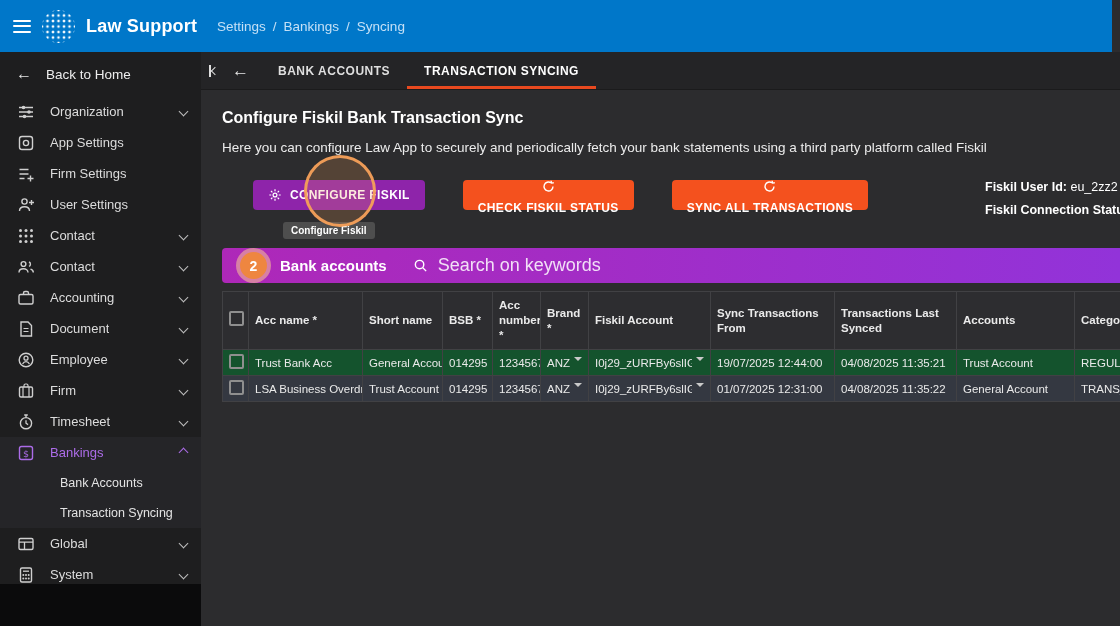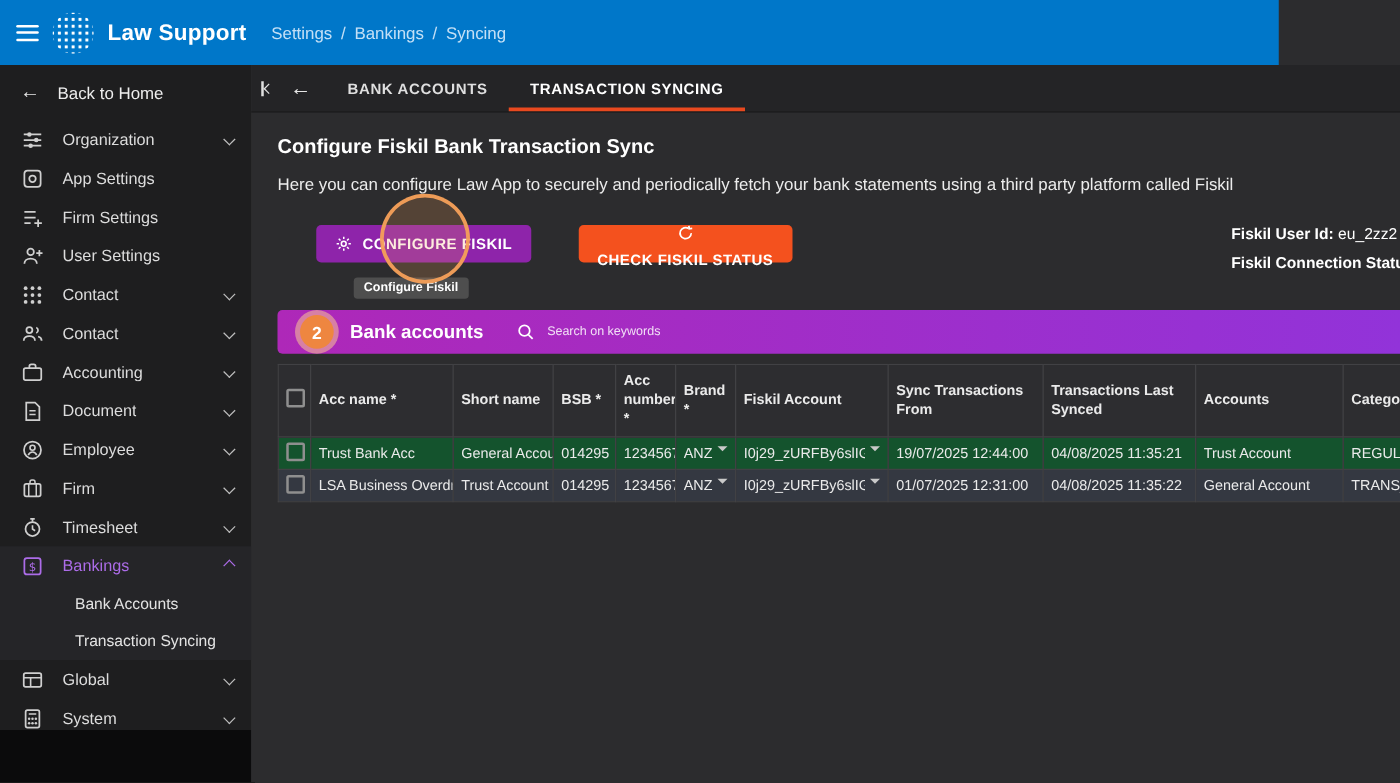--- a/index.html
+++ b/index.html
@@ -1,21 +1,21 @@
 <!DOCTYPE html>
 <html><head>
 <meta charset="utf-8">
 <style>
   html,body{margin:0;padding:0;background:#111;}
   *{box-sizing:border-box;}
   .screen{position:relative;width:1120px;height:626px;overflow:hidden;background:#2C2C2E;
           font-family:"Liberation Sans","DejaVu Sans",sans-serif;color:#E9E9E9;}
 
   
-  .topbar{position:absolute;top:0;left:0;width:1023px;height:52px;background:#0077C9;
+  .topbar{position:absolute;top:0;left:0;width:1112px;height:52px;background:#0077C9;
           display:flex;align-items:center;z-index:5;}
   .tb-left{width:201px;display:flex;align-items:center;padding-left:13px;gap:11px;flex-shrink:0;}
   .hamburger{width:18px;display:flex;flex-direction:column;gap:3.5px;cursor:pointer;}
   .hamburger i{display:block;height:2px;background:#fff;border-radius:1px;}
   .logo{width:33px;height:33px;border-radius:50%;
         background-image:radial-gradient(#fff 1.1px, rgba(255,255,255,0) 1.6px);
         background-size:5.5px 5.5px;background-position:center;}
   .app-name{font-size:18px;font-weight:bold;color:#fff;white-space:nowrap;letter-spacing:.2px;}
   .tb-crumbs{display:flex;align-items:center;gap:7px;margin-left:16px;font-size:13.5px;color:#C4E0F6;}
   .tb-crumbs .crumb{cursor:pointer;}
@@ -76,21 +76,21 @@
 
   
   .section-bar{margin-top:38px;height:35px;width:100%;border-radius:4px 0 0 4px;
                background:linear-gradient(90deg,#AE28B8 0%,#9233D9 100%);
                display:flex;align-items:center;padding-left:18px;}
   .step-badge{width:27px;height:27px;border-radius:50%;background:#EE8640;color:#fff;
               display:flex;align-items:center;justify-content:center;font-size:14px;font-weight:bold;
               box-shadow:0 0 0 4px rgba(250,200,150,.55);flex-shrink:0;}
   .section-title{margin-left:13px;font-size:15px;font-weight:bold;color:#fff;white-space:nowrap;}
   .search-box{margin-left:26px;display:flex;align-items:center;gap:8px;}
-  .search-box input{background:transparent;border:none;outline:none;color:#fff;font-size:10px;
+  .search-box input{background:transparent;border:none;outline:none;color:#fff;font-size:18px;
                     font-family:inherit;width:190px;}
   .search-box input::placeholder{color:rgba(255,255,255,.85);}
 
   
   .table-wrap{margin-top:8px;width:100%;overflow:hidden;}
   table.grid{border-collapse:collapse;table-layout:fixed;width:942px;font-size:11.5px;}
   table.grid th,table.grid td{border:1px solid #414144;padding:3px 6px;color:#EAEAEA;
                               overflow:hidden;white-space:nowrap;text-overflow:clip;}
   table.grid th{background:#2D2D30;height:58px;font-weight:bold;text-align:left;
                 white-space:normal;line-height:1.3;vertical-align:middle;cursor:pointer;}
@@ -346,20 +346,29 @@
           <span>CONFIGURE FISKIL</span>
         </button>
         <button class="btn btn-orange">
           <span>
               <svg viewBox="0 0 16 16" width="13" height="13">
                 <path d="M13.5 8A5.5 5.5 0 1 1 11 3.4" stroke="#fff" stroke-width="1.7" fill="none"></path>
                 <path d="M11.2 0.9l.4 2.9 2.9-.4" stroke="#fff" stroke-width="1.7" fill="none"></path>
               </svg>
             </span>
           <span>CHECK FISKIL STATUS</span>
+        </button>
+        <button class="btn btn-orange">
+          <span>
+              <svg viewBox="0 0 16 16" width="13" height="13">
+                <path d="M13.5 8A5.5 5.5 0 1 1 11 3.4" stroke="#fff" stroke-width="1.7" fill="none"></path>
+                <path d="M11.2 0.9l.4 2.9 2.9-.4" stroke="#fff" stroke-width="1.7" fill="none"></path>
+              </svg>
+            </span>
+          <span>SYNC ALL TRANSACTIONS</span>
         </button>
         <div class="coach-ring"></div>
         <div class="tooltip">Configure Fiskil</div>
       </div>
 
       <div class="section-bar">
         <span class="step-badge">2</span>
         <span class="section-title">Bank accounts</span>
         <div class="search-box">
           <span>

